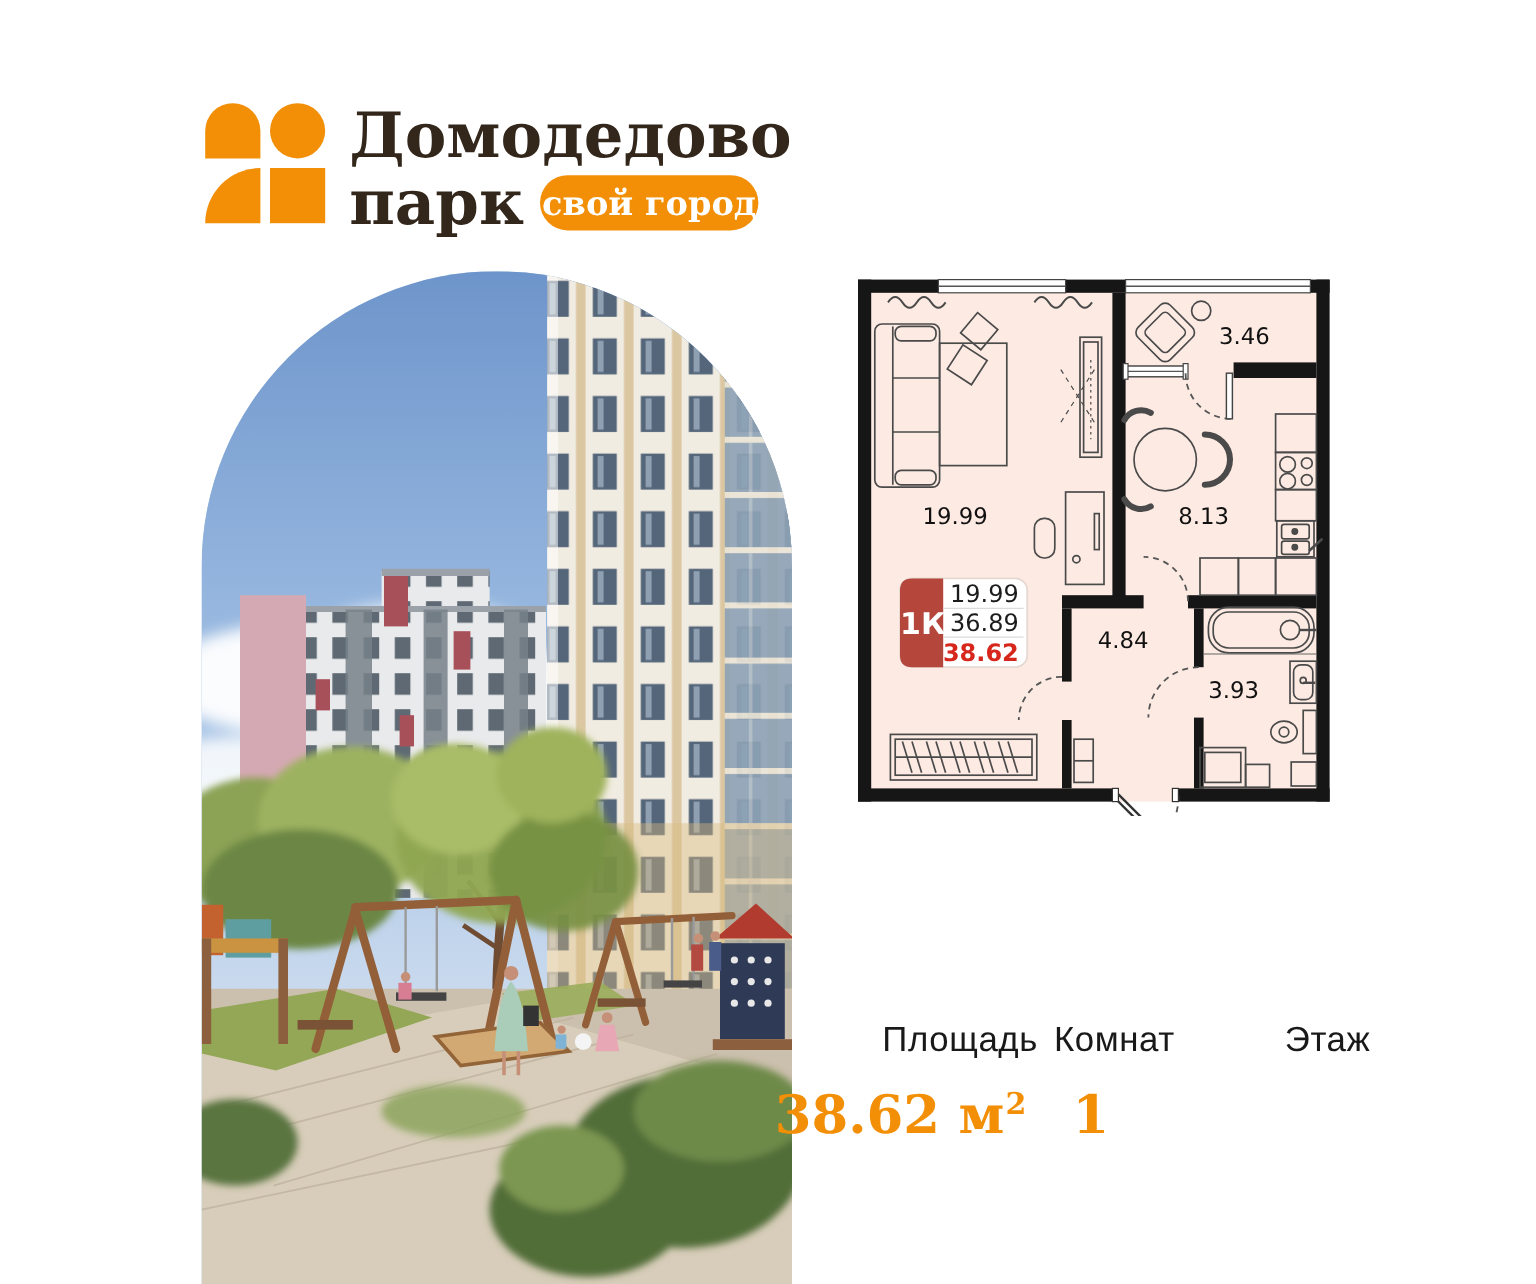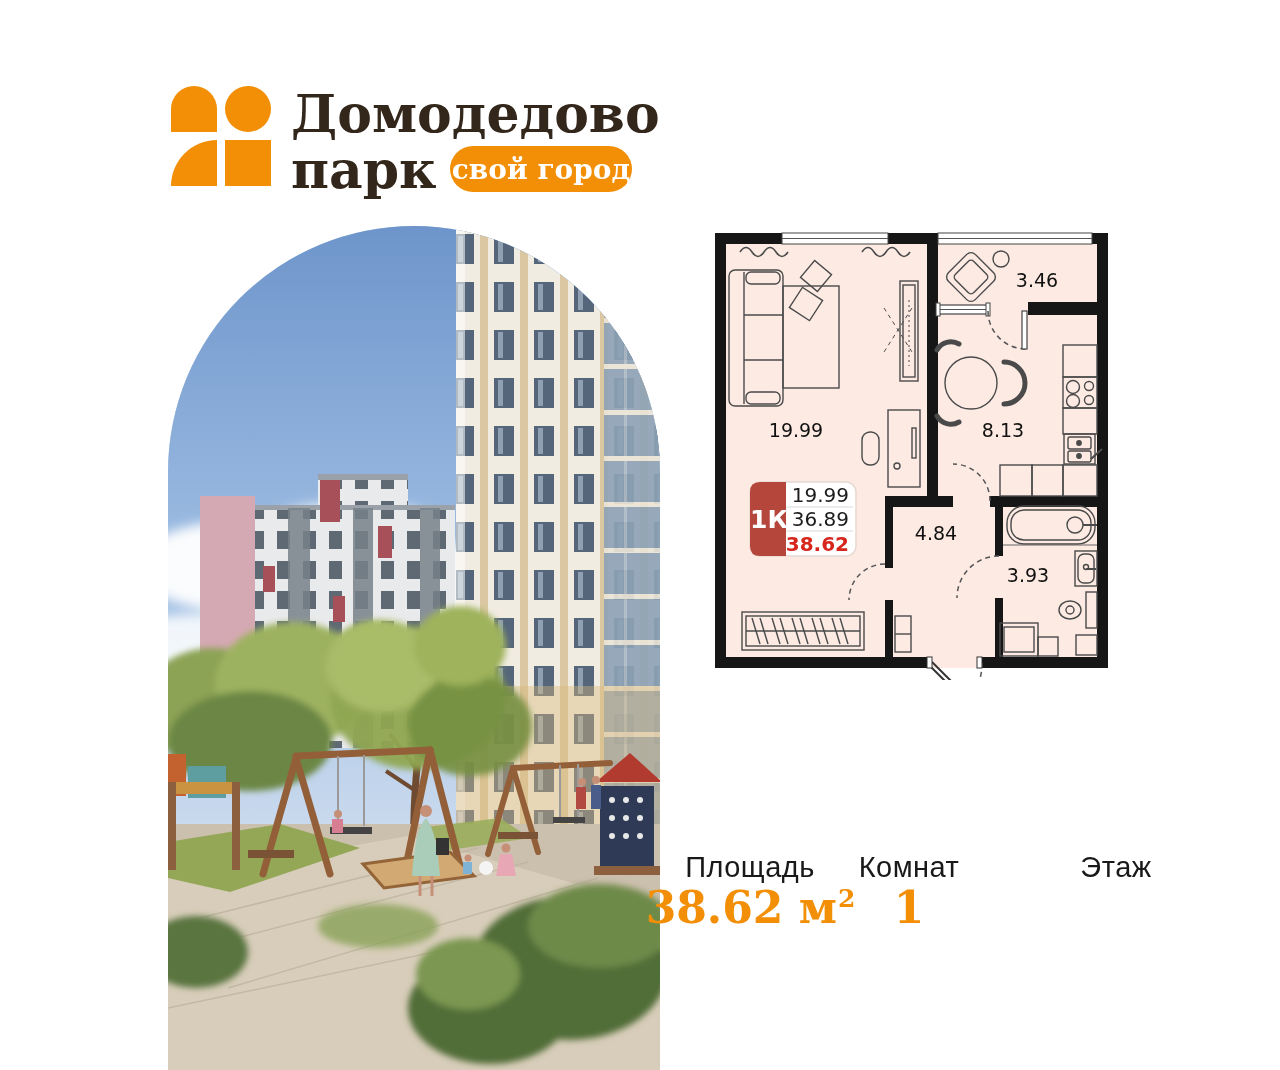--- a/index.html
+++ b/index.html
@@ -19,27 +19,27 @@
   .logo-badge{position:absolute;left:450px;top:146px;width:182px;height:46px;background:#F28F06;
               border-radius:23px;color:#fff;font-family:"DejaVu Serif",serif;font-weight:700;
               font-size:28px;display:flex;align-items:center;justify-content:center;white-space:nowrap;}
   
   .photo{position:absolute;left:168px;top:226px;width:492px;height:844px;
          border-radius:246px 246px 0 0;overflow:hidden;background:#BCD3EA;}
   
   .plan{position:absolute;left:705px;top:225px;width:415px;height:455px;}
   
   .stat{position:absolute;top:851px;text-align:center;}
-  .stat .lbl{font-size:29px;color:#191919;letter-spacing:.5px;}
-  .stat .val{margin-top:2px;font-family:"DejaVu Serif",serif;font-weight:700;font-size:44px;
+  .stat .lbl{font-size:29px;color:#191919;letter-spacing:.5px;text-align:right;}
+  .stat .val{margin-top:24px;font-family:"DejaVu Serif",serif;font-weight:700;font-size:44px;
              line-height:44px;color:#F28F06;white-space:nowrap;}
   .stat .val .sup{font-size:25px;position:relative;top:-16px;left:1px;}
   .stat.s1{left:635px;width:230px;}
   .stat.s2{left:839px;width:140px;}
-  .stat.s3{left:1046px;width:140px;}
+  .stat.s3{left:1002px;width:140px;}
 </style>
 </head>
 <body>
 
 <div class="canvas">
 
   <div class="logo-icon">
     <div class="cell arch"></div>
     <div class="cell circle"></div>
     <div class="cell quarter"></div>

